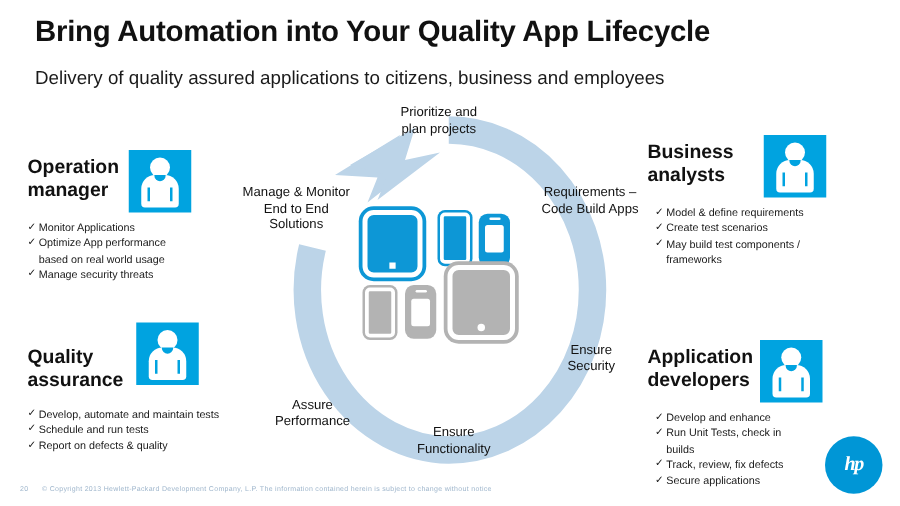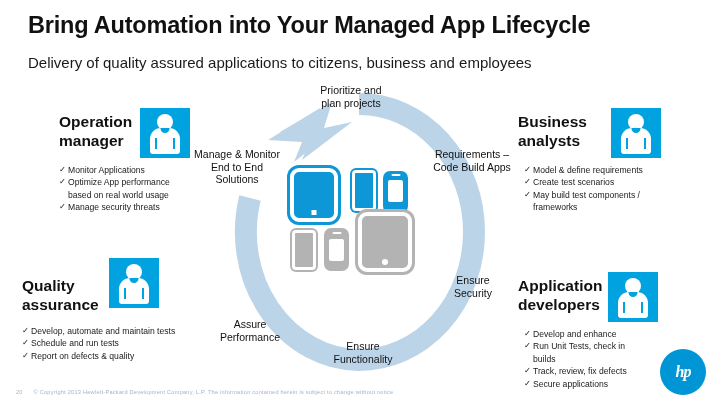--- a/index.html
+++ b/index.html
@@ -262,24 +262,24 @@
     font-size: 16px;
     line-height: 1;
     letter-spacing: -1px;
   }
 </style>
 </head>
 <body>
 
 <div id="slide">
 
-  <div class="title">Bring Automation into Your Managed App Lifecycle</div>
+  <div class="title">Bring Automation into Your Quality App Lifecycle</div>
   <div class="subtitle">Delivery of quality assured applications to citizens, business and employees</div>
 
-  <div class="persona" style="left:22px; top:108px; width:180px;margin-left:37px;">
+  <div class="persona" style="left:22px; top:120px; width:180px;">
     <div class="persona-head">
       <div class="persona-title" style="padding-top:4px;">Operation
 manager</div>
       <div class="persona-icon" style="margin-left:8px;">
         <div class="pi-head"></div>
           <div class="pi-body"></div>
         <div class="pi-collar"></div>
           <div class="pi-slitL"></div>
           <div class="pi-slitR"></div>
       </div>

